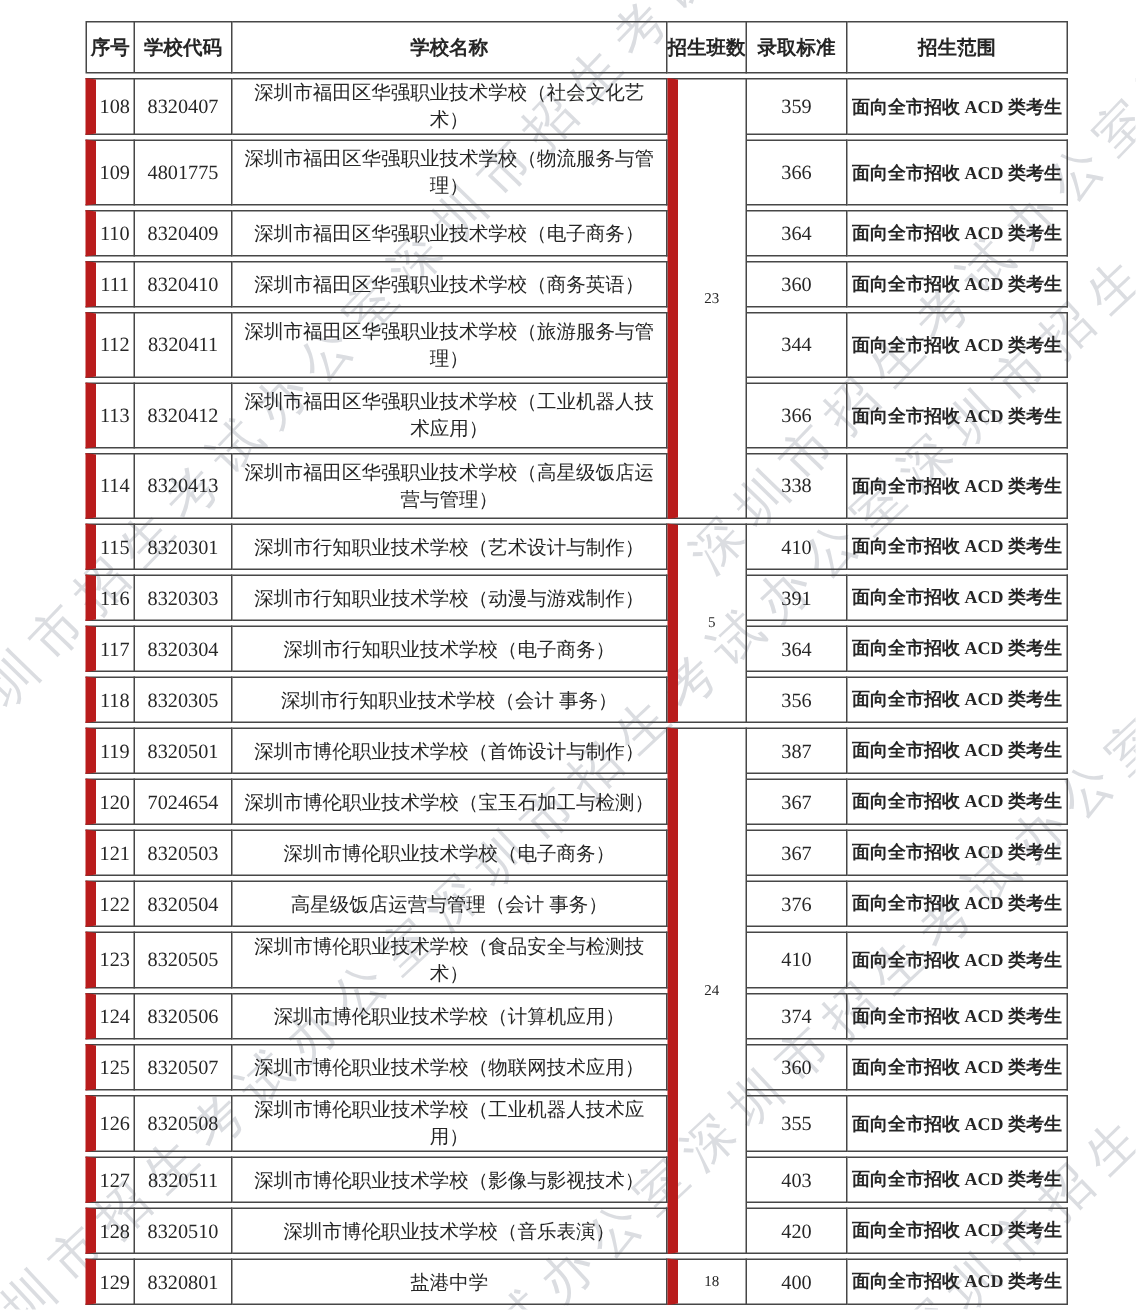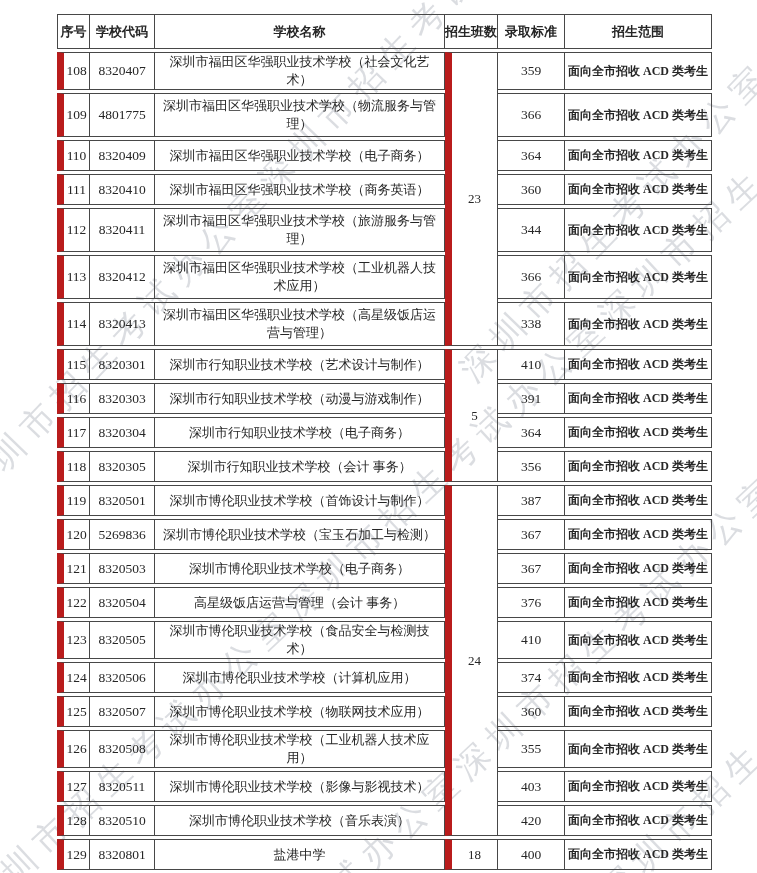--- a/index.html
+++ b/index.html
@@ -72,21 +72,21 @@
     text-align: center;
     vertical-align: middle;
     font-size: 13.5px;
     background: transparent;
   }
   td.col-no, td.col-classes { border-left: 7px solid #b91c1c; }
   tr.tall td { height: 42px; }
 
   td.col-name  { font-size: 13px; line-height: 18px; }
   td.col-scope { font-size: 12px; font-weight: bold; }
-  td.col-classes { font-size: 13px; }
+  td.col-classes { font-size: 10px; }
 </style>
 </head>
 <body>
 
 <div class="page">
 
   <div>
     <div class="wm wm1">深圳市招生考试办公室深圳市招生考试办公室深圳市招生考试办公室</div>
     <div class="wm wm2">深圳市招生考试办公室深圳市招生考试办公室深圳市招生考试办公室</div>
     <div class="wm wm3">深圳市招生考试办公室深圳市招生考试办公室深圳市招生考试办公室</div>
@@ -196,21 +196,21 @@
         <tr>
           <td class="col-no">119</td>
           <td class="col-code">8320501</td>
           <td class="col-name">深圳市博伦职业技术学校（首饰设计与制作）</td>
           <td class="col-classes" rowspan="10">24</td>
           <td class="col-standard">387</td>
           <td class="col-scope">面向全市招收 ACD 类考生</td>
         </tr>
         <tr>
           <td class="col-no">120</td>
-          <td class="col-code">5269836</td>
+          <td class="col-code">7024654</td>
           <td class="col-name">深圳市博伦职业技术学校（宝玉石加工与检测）</td>
           <td class="col-standard">367</td>
           <td class="col-scope">面向全市招收 ACD 类考生</td>
         </tr>
         <tr>
           <td class="col-no">121</td>
           <td class="col-code">8320503</td>
           <td class="col-name">深圳市博伦职业技术学校（电子商务）</td>
           <td class="col-standard">367</td>
           <td class="col-scope">面向全市招收 ACD 类考生</td>

